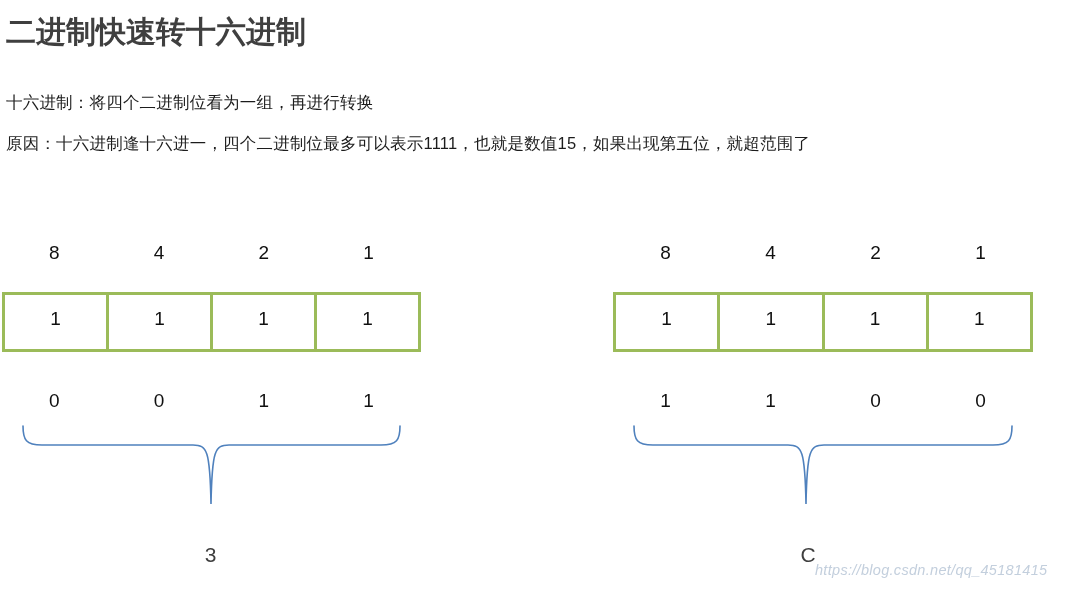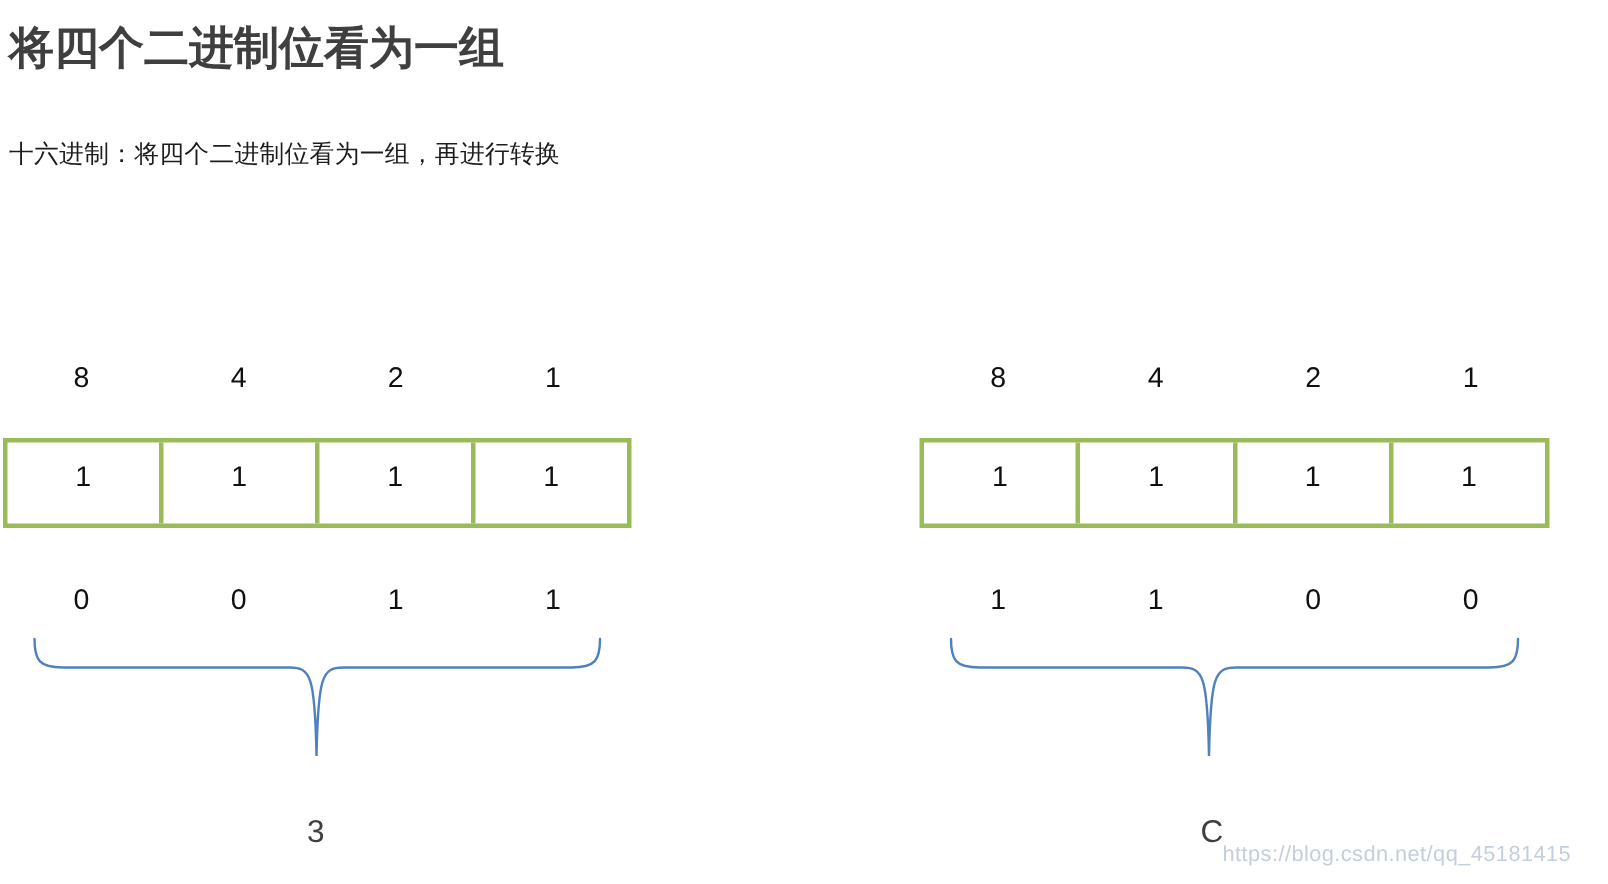--- a/index.html
+++ b/index.html
@@ -127,30 +127,32 @@
   .group.right .result { transform: translateX(-15px); }
 
   .watermark {
     position: absolute;
     left: 815px;
     top: 562px;
     font-size: 14.5px;
     color: #c3cfdd;
     white-space: nowrap;
     letter-spacing: 0.3px;
+    font-style: italic;
   }
 </style>
 </head>
 <body>
 
 <div id="page">
 
-  <div class="title">将四个二进制位看为一组</div>
+  <div class="title">二进制快速转十六进制</div>
 
   <div class="body-line line-1">十六进制：将四个二进制位看为一组，再进行转换</div>
+  <div class="body-line line-2">原因：十六进制逢十六进一，四个二进制位最多可以表示1111，也就是数值15，如果出现第五位，就超范围了</div>
 
   <div class="group left">
 
     <div class="weights-row">
       <div class="cell">8</div>
       <div class="cell">4</div>
       <div class="cell">2</div>
       <div class="cell">1</div>
     </div>
 

